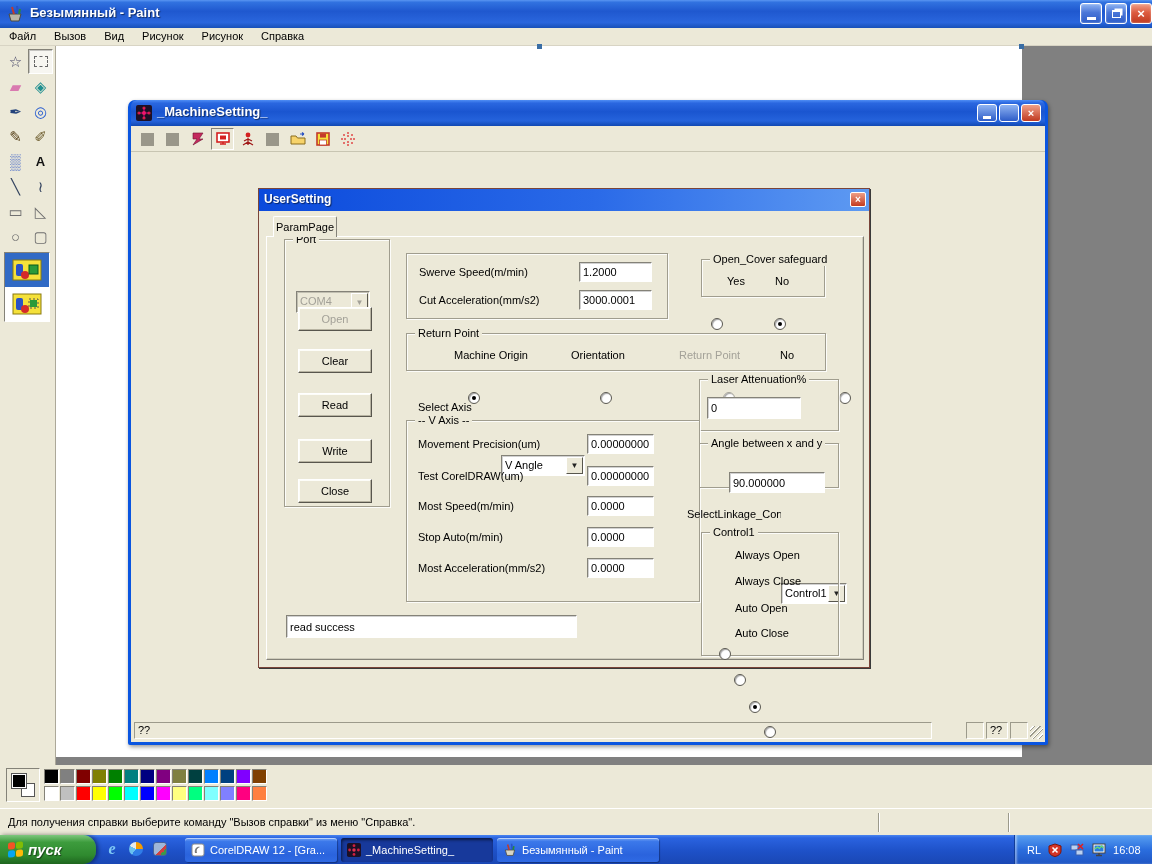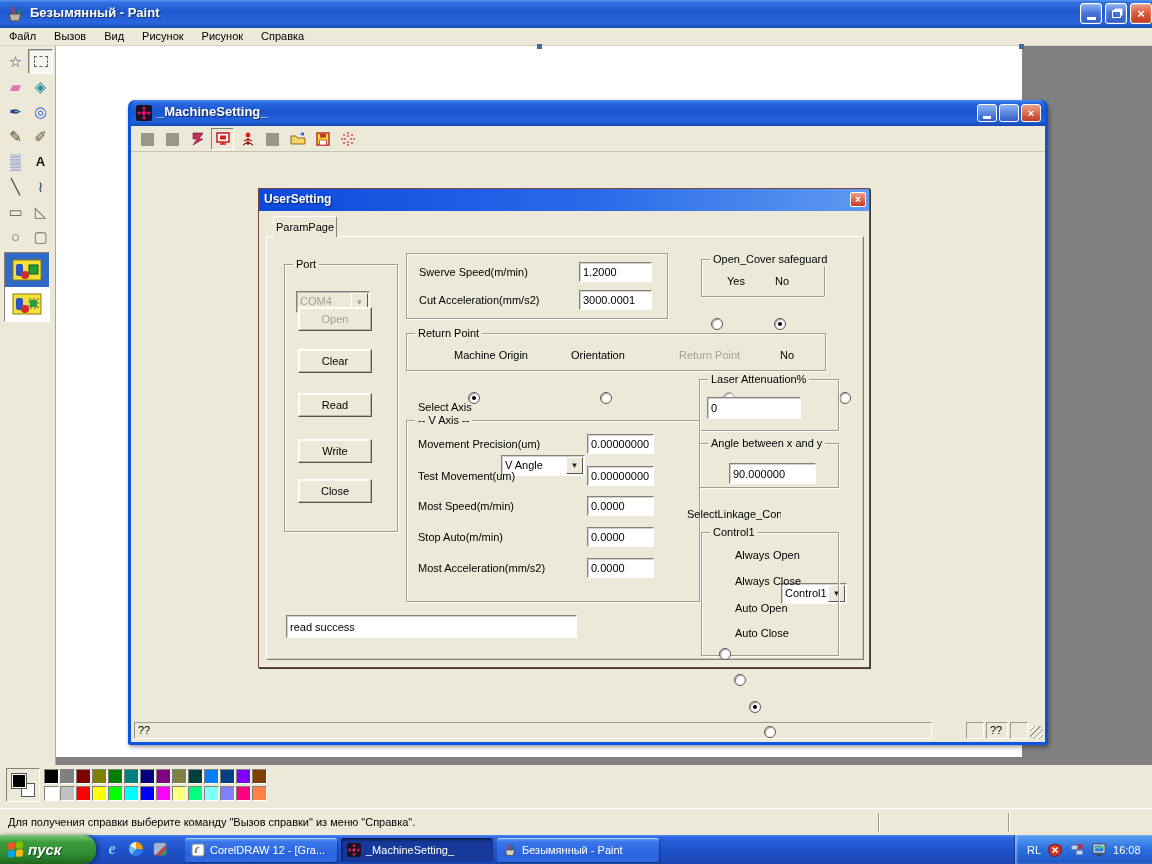--- a/index.html
+++ b/index.html
@@ -283,21 +283,21 @@
 
   <div class="abs dialog" style="left:258px;top:188px;width:612px;height:480px">
     <div class="dtitle">
       <span class="title-text">UserSetting</span>
       <div class="dclose">×</div>
     </div>
     <div class="abs tab" style="left:14px;top:27px;width:64px;height:21px;z-index:2">ParamPage</div>
     <div class="abs panel" style="left:7px;top:47px;width:598px;height:424px"></div>
 
     
-    <div class="abs groupbox" style="left:25px;top:75px;width:114px;height:268px">
+    <div class="abs groupbox" style="left:25px;top:50px;width:106px;height:268px">
       <span class="legend">Port</span>
     </div>
     <div class="abs combo sunken disabled" style="left:37px;top:80px;width:74px;height:22px">
       <span class="cval">COM4</span>
       <span class="cbtn">▼</span>
     </div>
     <div class="abs btn disabled" style="left:39px;top:118px;width:74px;height:24px">Open</div>
     <div class="abs btn" style="left:39px;top:160px;width:74px;height:24px">Clear</div>
     <div class="abs btn" style="left:39px;top:204px;width:74px;height:24px">Read</div>
     <div class="abs btn" style="left:39px;top:250px;width:74px;height:24px">Write</div>
@@ -344,34 +344,34 @@
       <span class="legend">Laser Attenuation%</span>
     </div>
     <div class="abs" style="left:448px;top:208px;width:94px;height:22px"><input class="field" value="0" style=""></div>
 
     
     <div class="abs groupbox" style="left:147px;top:231px;width:294px;height:182px">
       <span class="legend">-- V Axis --</span>
     </div>
     <div class="abs lbl" style="left:159px;top:249px">Movement Precision(um)</div>
     <div class="abs" style="left:328px;top:245px;width:67px;height:20px"><input class="field" value="0.00000000" style=""></div>
-    <div class="abs lbl" style="left:159px;top:281px">Test Movement(um)</div>
+    <div class="abs lbl" style="left:159px;top:281px">Test CorelDRAW(um)</div>
     <div class="abs" style="left:328px;top:277px;width:67px;height:20px"><input class="field" value="0.00000000" style=""></div>
     <div class="abs lbl" style="left:159px;top:311px">Most Speed(m/min)</div>
     <div class="abs" style="left:328px;top:307px;width:67px;height:20px"><input class="field" value="0.0000" style=""></div>
     <div class="abs lbl" style="left:159px;top:342px">Stop Auto(m/min)</div>
     <div class="abs" style="left:328px;top:338px;width:67px;height:20px"><input class="field" value="0.0000" style=""></div>
     <div class="abs lbl" style="left:159px;top:373px">Most Acceleration(mm/s2)</div>
     <div class="abs" style="left:328px;top:369px;width:67px;height:20px"><input class="field" value="0.0000" style=""></div>
 
     
     <div class="abs groupbox" style="left:440px;top:254px;width:140px;height:45px">
       <span class="legend">Angle between x and y</span>
     </div>
-    <div class="abs" style="left:470px;top:274px;width:87px;height:21px"><input class="field" value="90.000000" style=""></div>
+    <div class="abs" style="left:470px;top:283px;width:96px;height:21px"><input class="field" value="90.000000" style=""></div>
 
     
     <div class="abs lbl" style="left:428px;top:319px;width:94px;overflow:hidden">SelectLinkage_Contro</div>
     <div class="abs combo sunken" style="left:522px;top:315px;width:66px;height:21px">
       <span class="cval">Control1</span>
       <span class="cbtn">▼</span>
     </div>
 
     
     <div class="abs groupbox" style="left:442px;top:343px;width:138px;height:124px">

